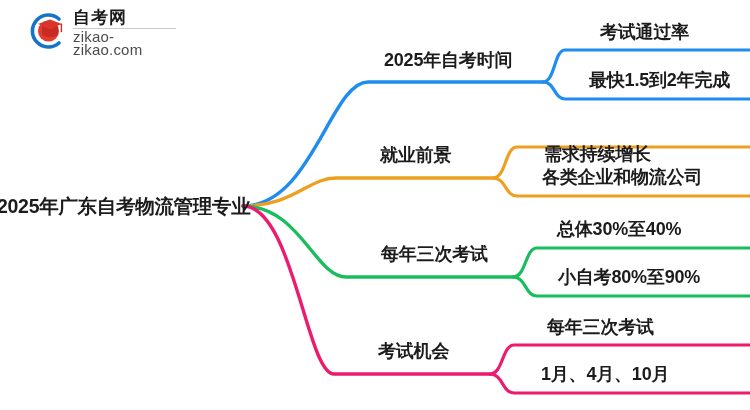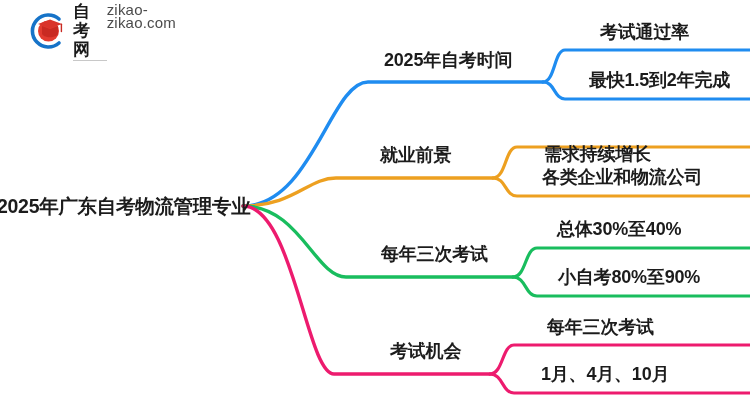--- a/index.html
+++ b/index.html
@@ -33,21 +33,21 @@
     gap: 7px;
   }
   .logo-mark {
     width: 40px;
     height: 40px;
     position: relative;
     flex: none;
   }
   .brand-text {
     display: flex;
-    flex-direction: row;
+    flex-direction: column;
     justify-content: flex-end;
     padding-top: 1px;
   }
   .brand-name {
     font-size: 17px;
     font-weight: bold;
     color: #1a1a1a;
     letter-spacing: 1px;
     line-height: 19px;
     border-bottom: 1px solid #c8c8c8;
@@ -122,16 +122,16 @@
     <div class="node-label root-label" style="left: -3px; top: 193px; visibility: visible;">2025年广东自考物流管理专业</div>
     <div class="node-label l1-label" style="left: 384px; top: 48px; visibility: visible;">2025年自考时间</div>
     <div class="node-label l2-label" style="left: 600px; top: 20px; visibility: visible;">考试通过率</div>
     <div class="node-label l2-label" style="left: 589px; top: 68px; visibility: visible;">最快1.5到2年完成</div>
     <div class="node-label l1-label" style="left: 380px; top: 143px; visibility: visible;">就业前景</div>
     <div class="node-label l2-label" style="left: 544px; top: 117px; visibility: visible; margin-top: 25px;">需求持续增长</div>
     <div class="node-label l2-label" style="left: 542px; top: 165px; visibility: visible;">各类企业和物流公司</div>
     <div class="node-label l1-label" style="left: 381px; top: 242px; visibility: visible;">每年三次考试</div>
     <div class="node-label l2-label" style="left: 557px; top: 217px; visibility: visible;">总体30%至40%</div>
     <div class="node-label l2-label" style="left: 558px; top: 265px; visibility: visible; text-align: right;">小自考80%至90%</div>
-    <div class="node-label l1-label" style="left: 390px; top: 339px; visibility: visible;">考试机会</div>
+    <div class="node-label l1-label" style="left: 378px; top: 339px; visibility: visible;">考试机会</div>
     <div class="node-label l2-label" style="left: 547px; top: 315px; visibility: visible;">每年三次考试</div>
     <div class="node-label l2-label" style="left: 541px; top: 362px; visibility: visible;">1月、4月、10月</div>
   </div>
 
 </body></html>

